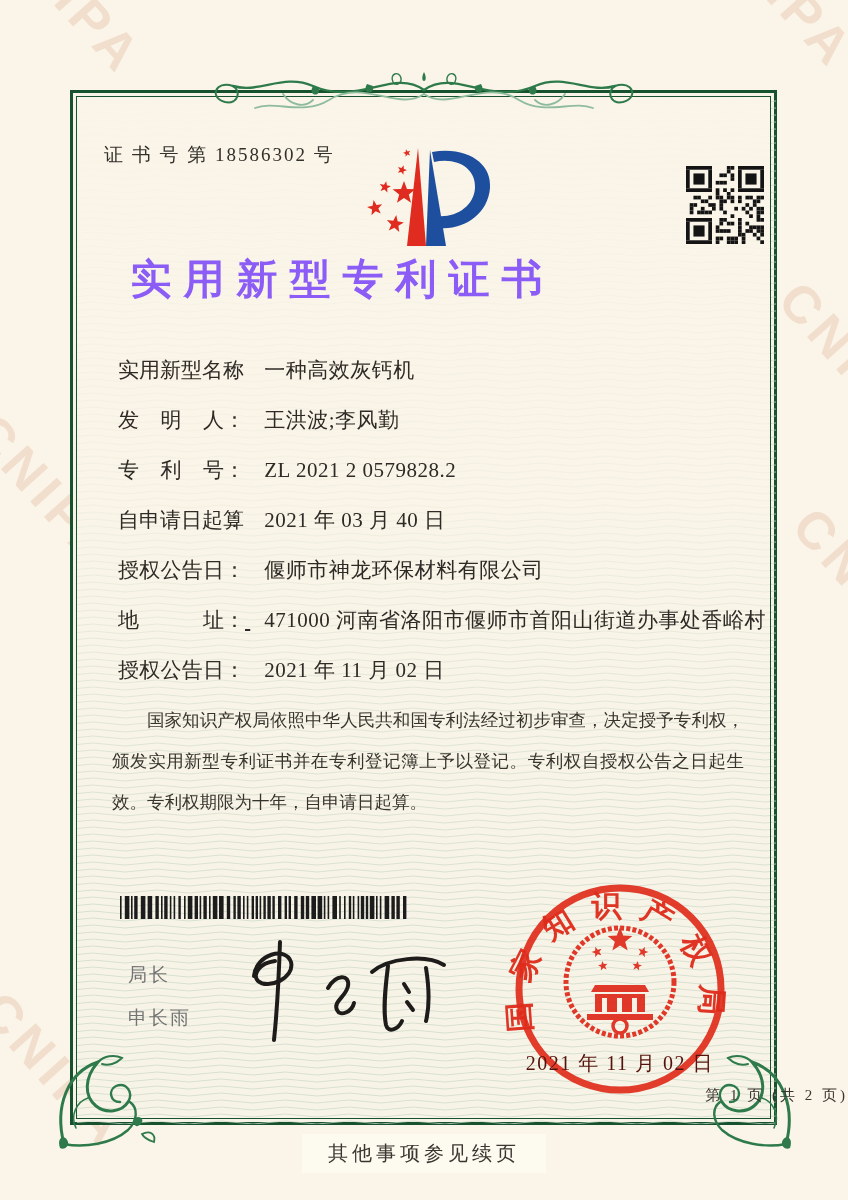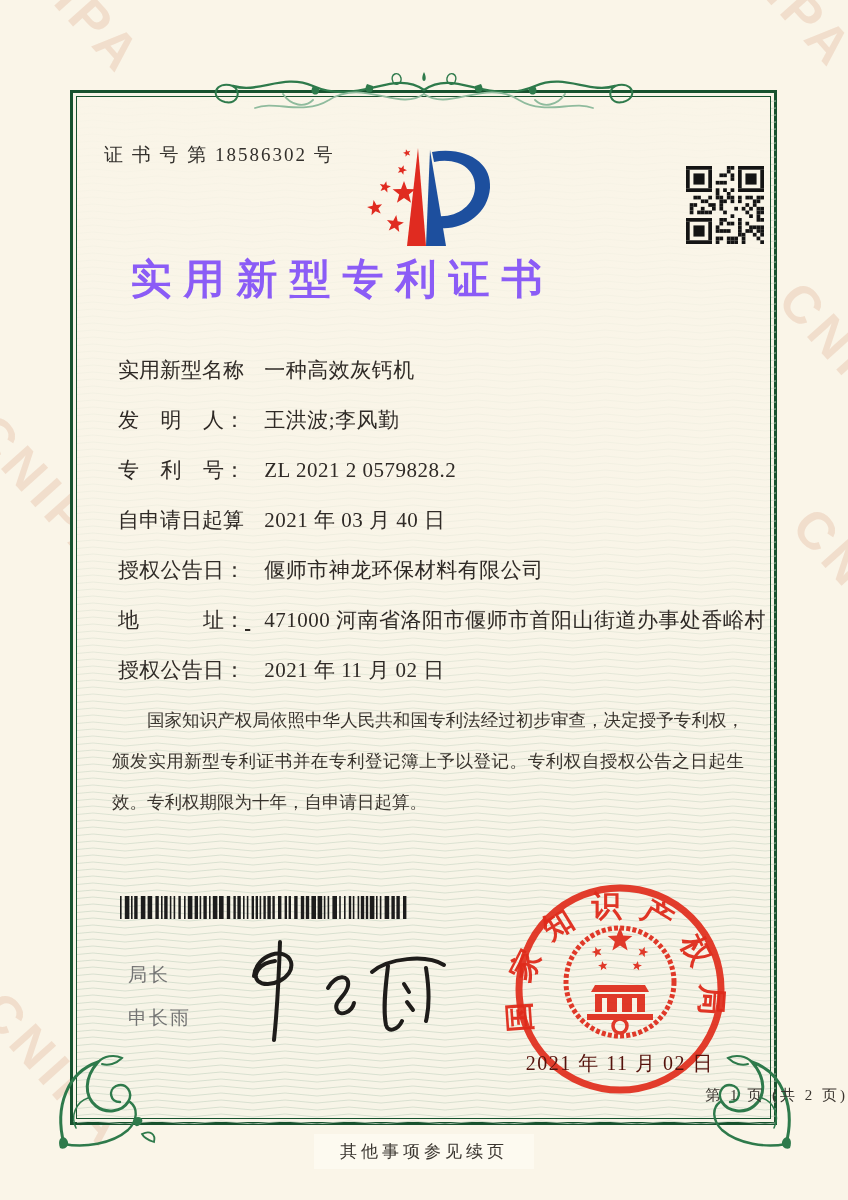--- a/index.html
+++ b/index.html
@@ -85,21 +85,21 @@
   .officer div { margin-bottom:17px; letter-spacing:2px; }
   .signature { position:absolute; left:228px; top:932px; }
   .seal { position:absolute; left:499px; top:874px; }
   .page-num {
     position:absolute; left:0; top:1086px; width:848px;
     text-align:right; font-size:15px; letter-spacing:3px; color:#3a352f;
   }
   .note {
     position:absolute; left:50%; top:1134px; transform:translateX(-50%);
     background:#fdfaf0; padding:6px 26px;
-    font-size:17px; letter-spacing:4px; color:#3a352f;
+    font-size:20px; letter-spacing:4px; color:#3a352f;
     white-space:nowrap;
   }
 
   
   .flourish-top { position:absolute; left:163px; top:60px; }
   .corner-bl { position:absolute; left:50px; top:1048px; }
   .corner-br { position:absolute; left:688px; top:1048px; transform:scaleX(-1); }
 </style>
 </head>
 <body>

